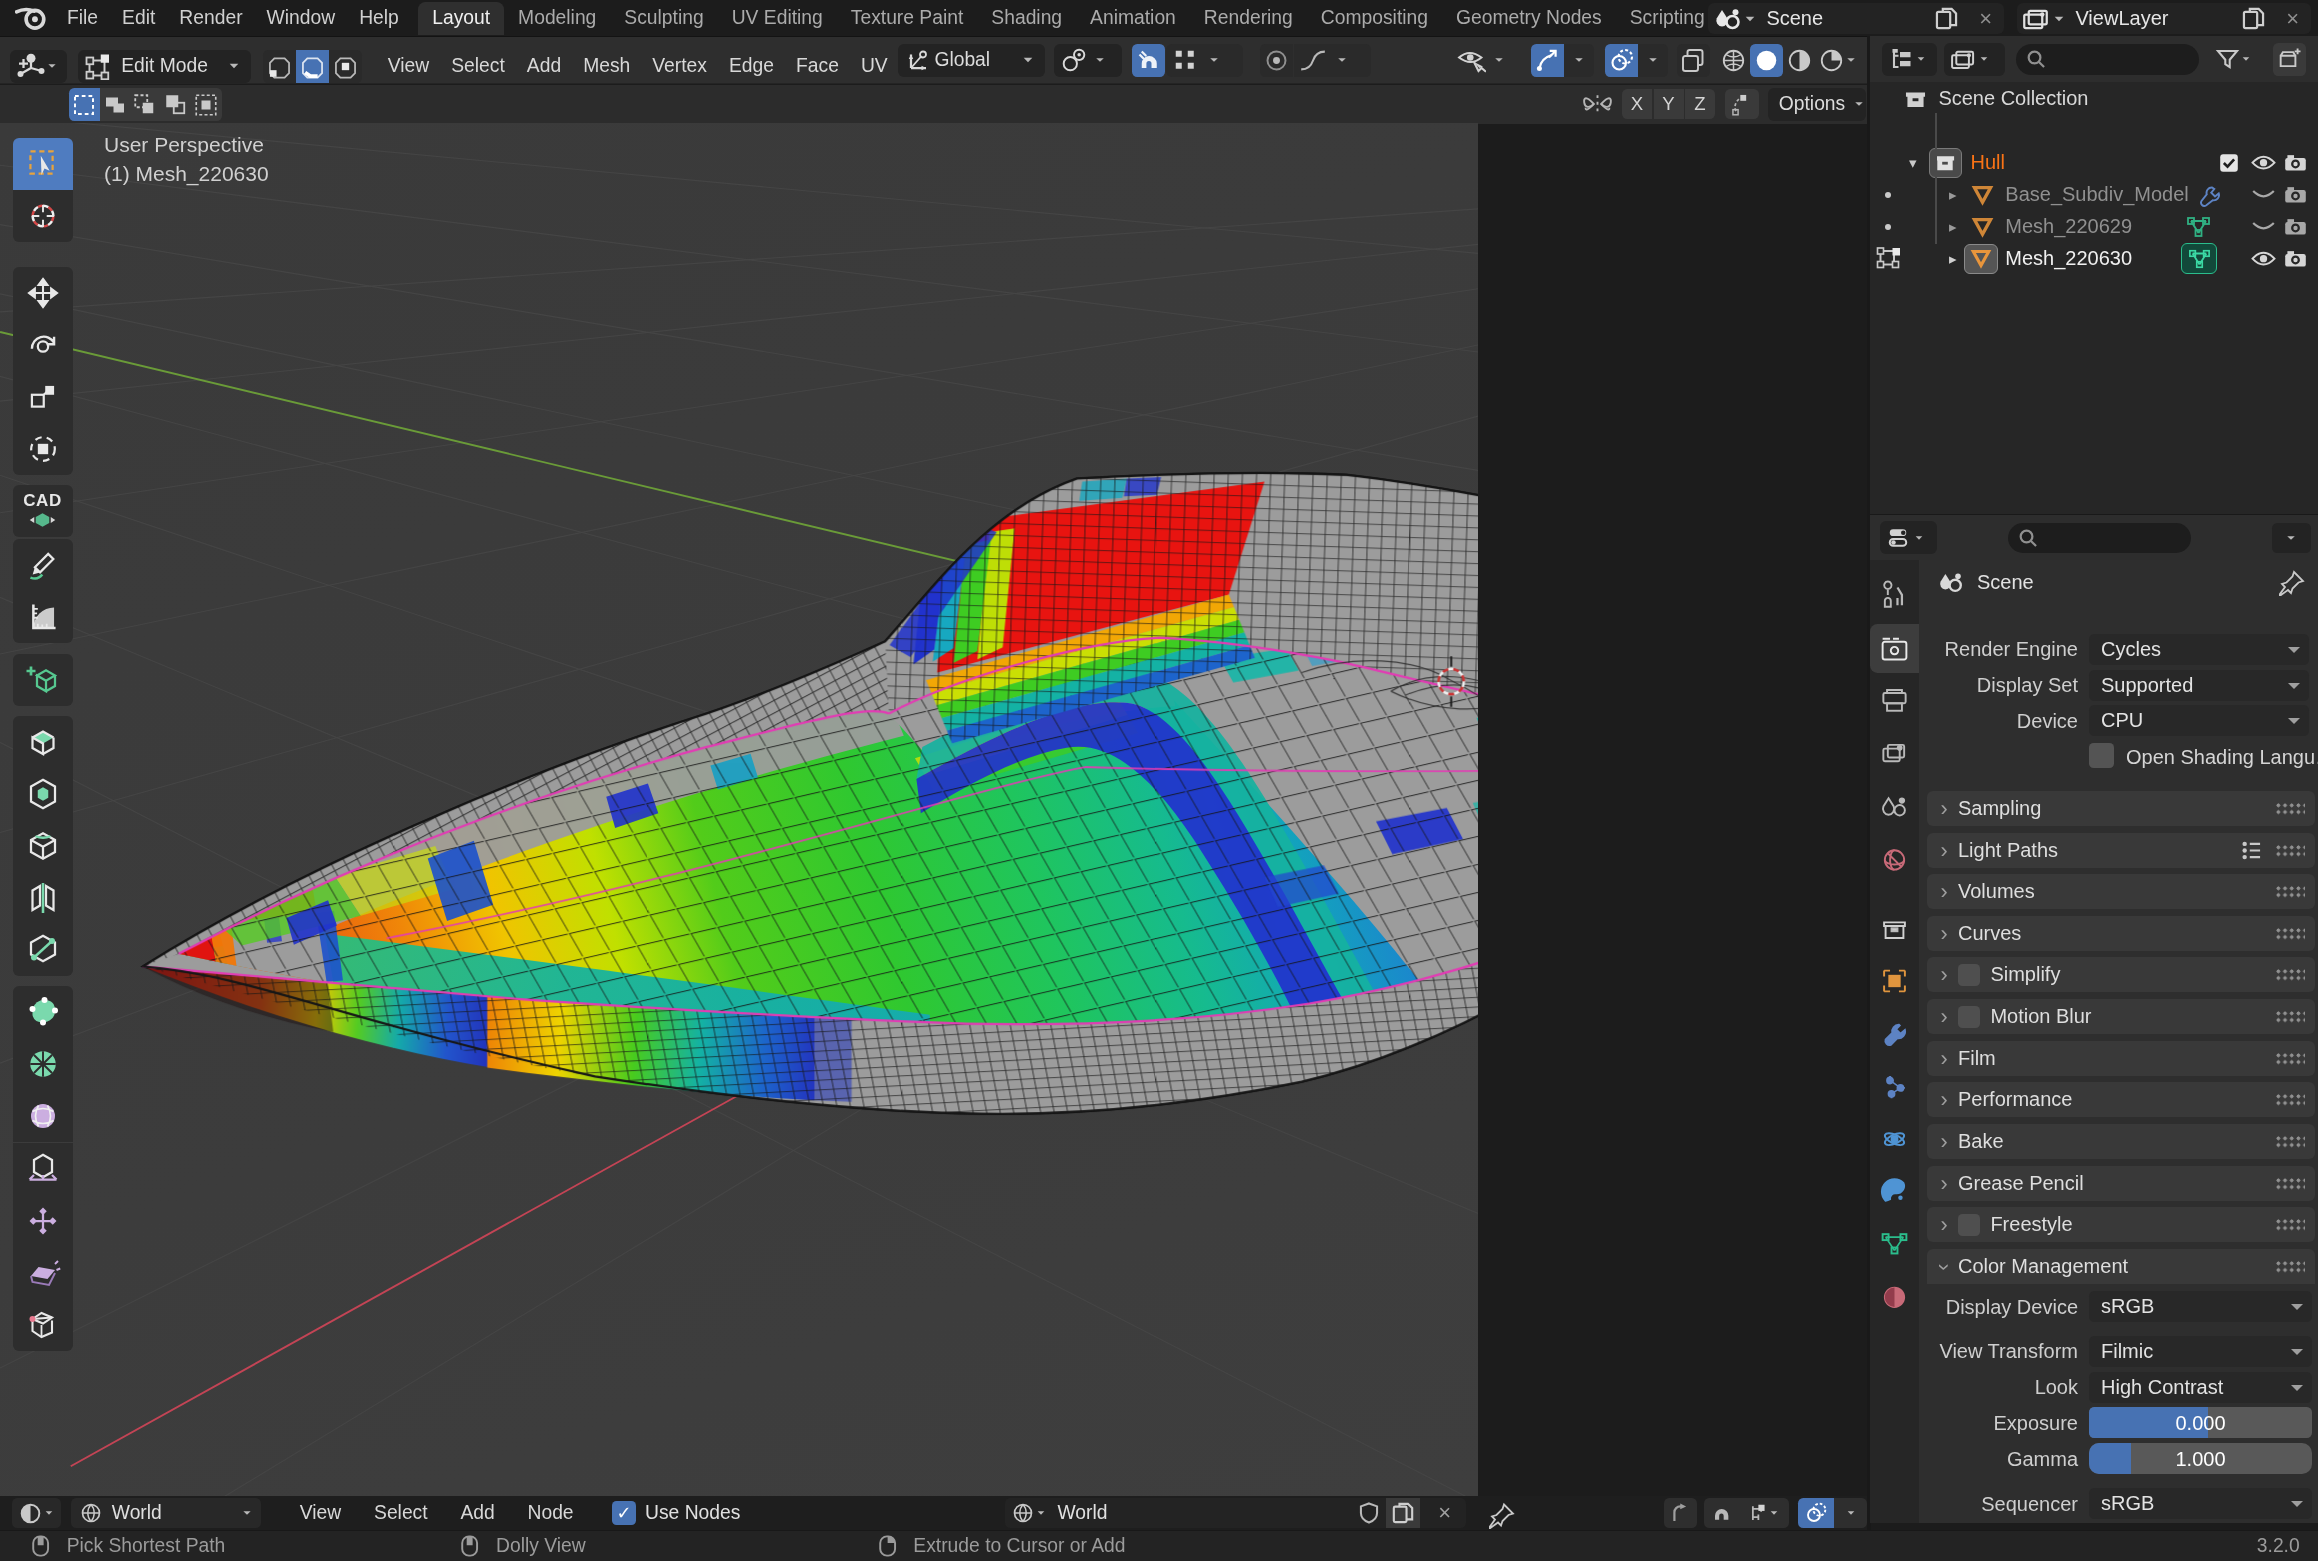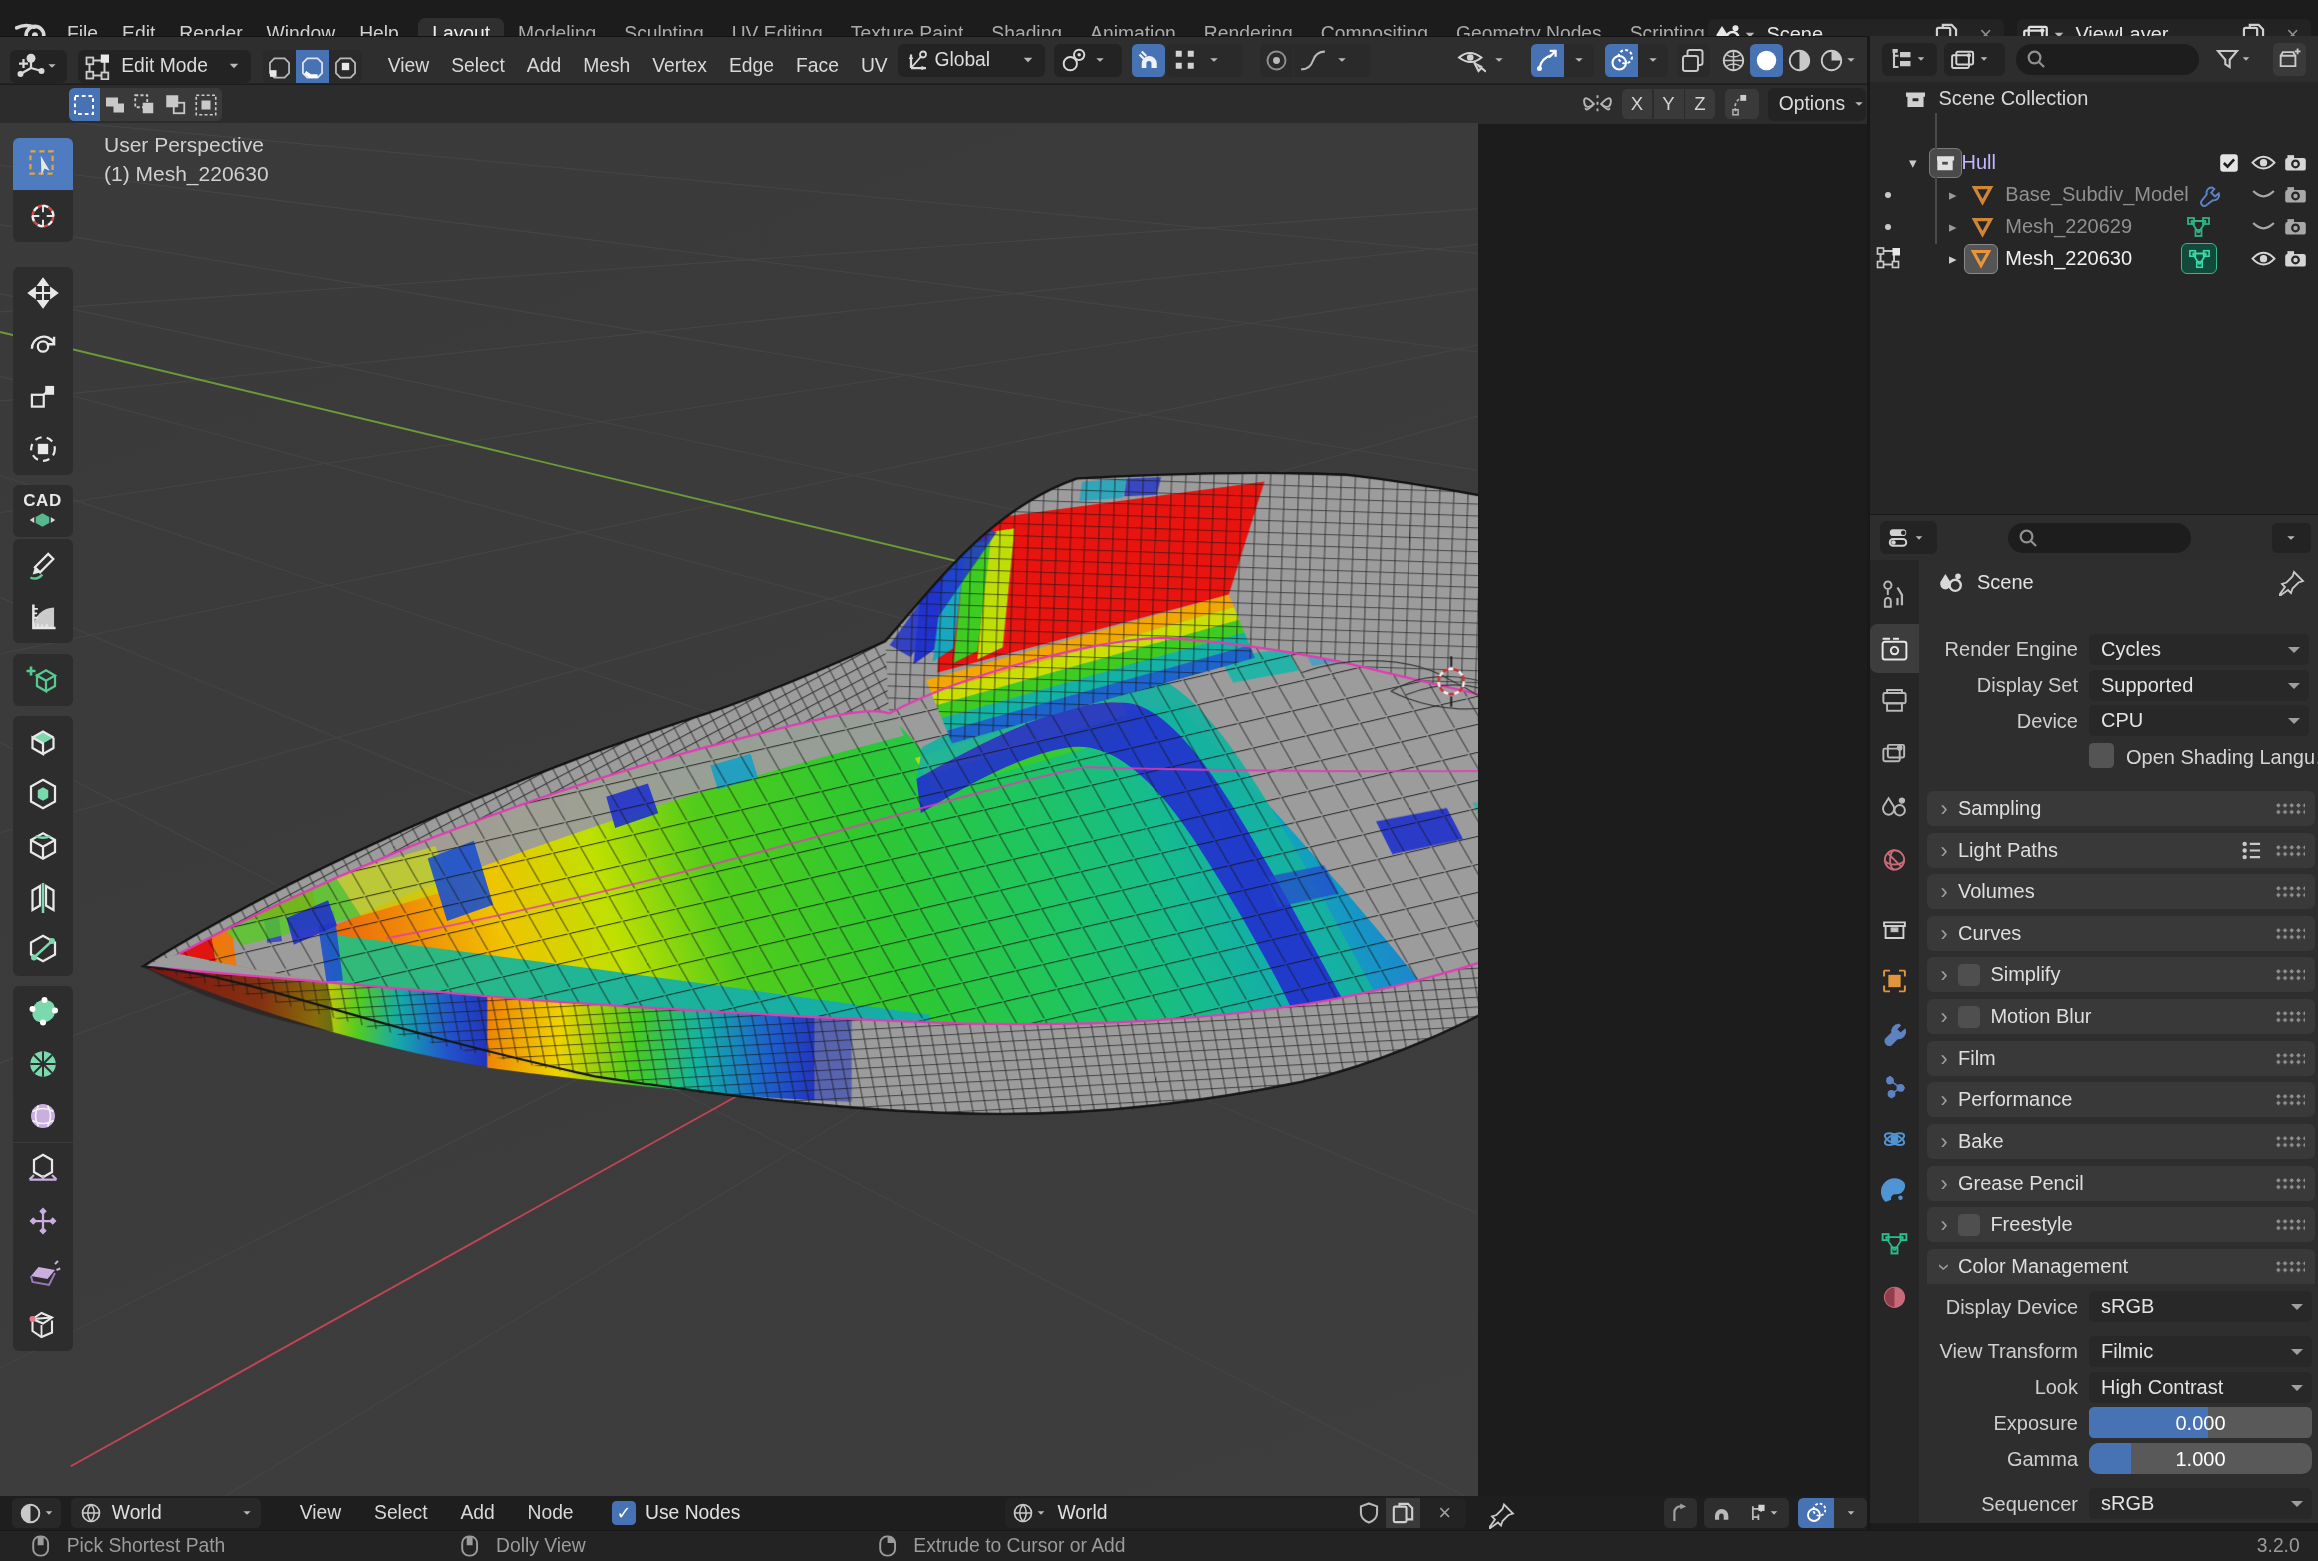--- a/index.html
+++ b/index.html
@@ -1,20 +1,20 @@
 <!DOCTYPE html>
 <html style="font-size:12px"><head>
 <meta charset="utf-8">
 <style>
 *{margin:0;padding:0;box-sizing:border-box}
 html,body{width:2319px;height:1562px;background:#1c1c1c;font-family:"Liberation Sans",sans-serif;overflow:hidden;position:relative}
 .abs{position:absolute}
 .row{display:flex;align-items:center}
 
-#topbar{position:absolute;left:0;top:16px;width:2319px;height:36px;background:#1c1c1c;color:#d2d2d2}
+#topbar{position:absolute;left:0;top:0;width:2319px;height:36px;background:#1c1c1c;color:#d2d2d2}
 .tmenu{font-size:19.3px;color:#d0d0d0;padding:0 12px}
 .wtab{font-size:19.3px;color:#ababab;padding:0 14px;height:33px;display:flex;align-items:center;border-radius:7.4px 7.4px 0 0}
 .wtab.act{background:#2f2f2f;color:#f0f0f0}
 
 #hdr2{position:absolute;left:0;top:36px;width:1867px;height:48px;background:#2e2e2e;border-bottom:1.5px solid #242424;border-top:1.5px solid #131313}
 #hdr3{position:absolute;left:0;top:85px;width:1867px;height:39px;background:#2c2c2c}
 .hbtn{height:33px;background:#232323;border-radius:6px;display:flex;align-items:center;color:#dcdcdc;font-size:19.3px}
 .hmenu{font-size:19.3px;color:#d8d8d8;padding:0 11px}
 .icbtn{width:33px;height:33px;border-radius:5.2px;display:flex;align-items:center;justify-content:center}
 .blue{background:#4772b3}
@@ -780,21 +780,21 @@
    <span style="margin-left:10.4px;color:#d8d8d8">Scene Collection</span>
  </div>
  <div class="orow" style="top:110px">
    <span style="margin-left:39px;color:#c9c9c9;font-size:15px">▾</span>
    <div style="margin-left:12px;width:33px;height:30px;border:1.5px solid #7a7a7a;border-radius:6px;display:flex;align-items:center;justify-content:center;background:#4a4a4a">
      <svg width="24" height="21" viewBox="0 0 34 30">
           <path d="M4 6 h26 v6 h-26z M6 12 h22 v14 h-22z" fill="#e0e0e0"></path>
           <rect x="13" y="14" width="8" height="4" fill="#4a4a4a"></rect>
         </svg>
    </div>
-   <span style="color:#c4b5fd">Hull</span>
+   <span style="margin-left:9px;color:#f97316">Hull</span>
    <svg width="22" height="22" viewBox="0 0 30 30" style="position:absolute;left:348px">
         <rect x="3" y="3" width="24" height="24" rx="4" fill="#e4e4e4"></rect>
         <path d="M8 15 l5 5 9 -10" fill="none" stroke="#1d1d1d" stroke-width="3.6"></path>
       </svg>
    <svg width="25" height="19.3" viewBox="0 0 34 26" style="position:absolute;left:381px">
         <path d="M2 13 q15-16 30 0 q-15 16-30 0z" fill="none" stroke="#d6d6d6" stroke-width="2.6"></path>
         <circle cx="17" cy="13" r="5" fill="#d6d6d6"></circle>
       </svg>
    <svg width="25" height="21" viewBox="0 0 34 28" style="position:absolute;left:413px">
         <rect x="3" y="8" width="28" height="17" rx="3" fill="#d6d6d6"></rect>

